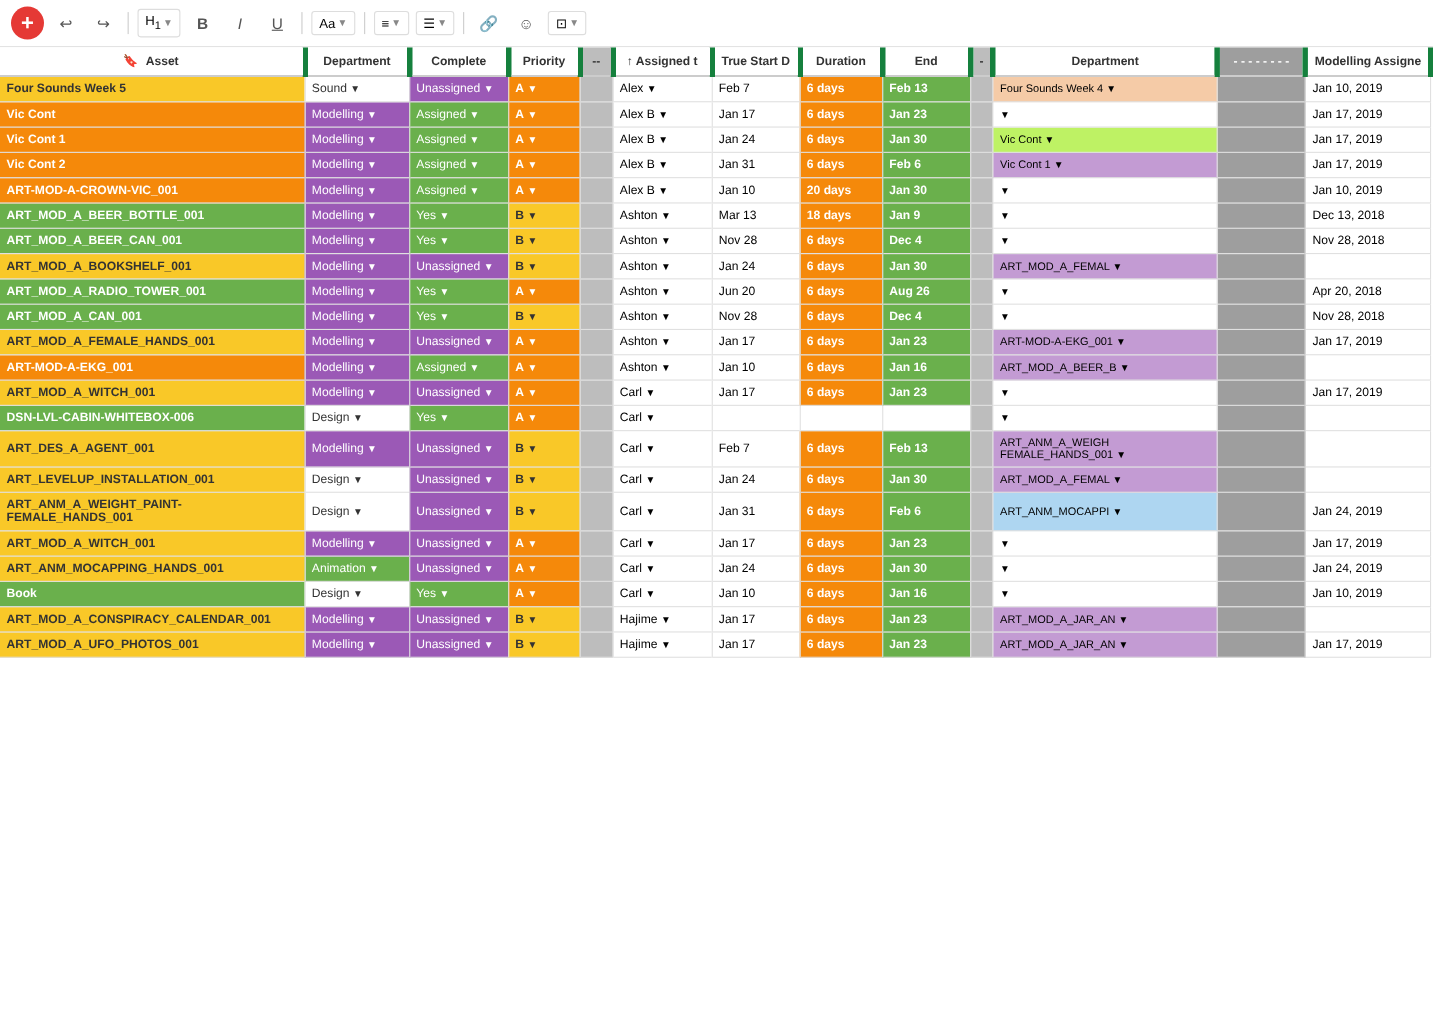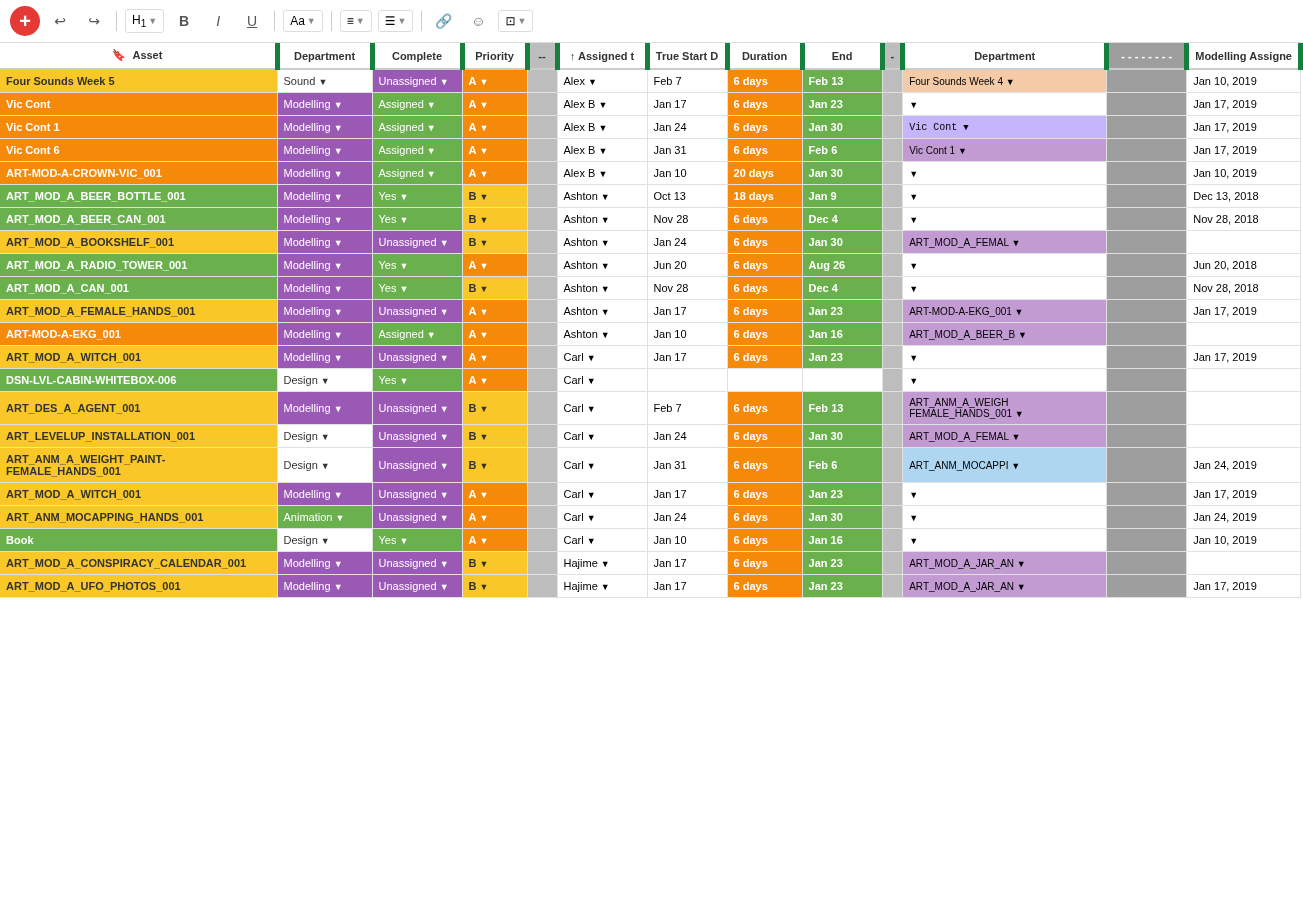--- a/index.html
+++ b/index.html
@@ -198,26 +198,26 @@
           <td style="background: rgb(245, 137, 10); color: rgb(255, 255, 255); font-weight: 600; font-size: 11px;">Vic Cont 1</td>
           <td style="background: rgb(155, 89, 182); color: rgb(255, 255, 255);"><span style="font-size:11px;">Modelling</span> <span style="font-size:9px;">▼</span></td>
           <td style="background: rgb(106, 176, 76); color: rgb(255, 255, 255);"><span style="font-size:11px;">Assigned</span> <span style="font-size:9px;">▼</span></td>
           <td style="background: rgb(245, 137, 10); color: rgb(255, 255, 255);"><span style="font-size:11px;font-weight:bold;">A</span> <span style="font-size:9px;">▼</span></td>
           <td style="background: rgb(189, 189, 189);"></td>
           <td><span style="font-size:11px;">Alex B</span> <span style="font-size:9px;">▼</span></td>
           <td style="font-size: 11px;">Jan 24</td>
           <td style="background: rgb(245, 137, 10); color: rgb(255, 255, 255); font-weight: 600; font-size: 11px;">6 days</td>
           <td style="background: rgb(106, 176, 76); color: rgb(255, 255, 255); font-weight: 600; font-size: 11px;">Jan 30</td>
           <td style="background: rgb(189, 189, 189);"></td>
-          <td style="background: #c4b5fd; font-size: 10px; font-family: Liberation Mono, monospace;"><span>Vic Cont</span> <span style="font-size:9px;">▼</span></td>
-          <td style="background: rgb(158, 158, 158);"></td>
-          <td style="font-size: 11px;">Jan 17, 2019</td>
-        </tr>
-        <tr>
-          <td style="background: rgb(245, 137, 10); color: rgb(255, 255, 255); font-weight: 600; font-size: 11px;">Vic Cont 6</td>
+          <td style="background: #bef264; font-size: 10px;"><span>Vic Cont</span> <span style="font-size:9px;">▼</span></td>
+          <td style="background: rgb(158, 158, 158);"></td>
+          <td style="font-size: 11px;">Jan 17, 2019</td>
+        </tr>
+        <tr>
+          <td style="background: rgb(245, 137, 10); color: rgb(255, 255, 255); font-weight: 600; font-size: 11px;">Vic Cont 2</td>
           <td style="background: rgb(155, 89, 182); color: rgb(255, 255, 255);"><span style="font-size:11px;">Modelling</span> <span style="font-size:9px;">▼</span></td>
           <td style="background: rgb(106, 176, 76); color: rgb(255, 255, 255);"><span style="font-size:11px;">Assigned</span> <span style="font-size:9px;">▼</span></td>
           <td style="background: rgb(245, 137, 10); color: rgb(255, 255, 255);"><span style="font-size:11px;font-weight:bold;">A</span> <span style="font-size:9px;">▼</span></td>
           <td style="background: rgb(189, 189, 189);"></td>
           <td><span style="font-size:11px;">Alex B</span> <span style="font-size:9px;">▼</span></td>
           <td style="font-size: 11px;">Jan 31</td>
           <td style="background: rgb(245, 137, 10); color: rgb(255, 255, 255); font-weight: 600; font-size: 11px;">6 days</td>
           <td style="background: rgb(106, 176, 76); color: rgb(255, 255, 255); font-weight: 600; font-size: 11px;">Feb 6</td>
           <td style="background: rgb(189, 189, 189);"></td>
           <td style="background: rgb(195, 155, 211); font-size: 10px;"><span>Vic Cont 1</span> <span style="font-size:9px;">▼</span></td>
@@ -239,21 +239,21 @@
           <td style="background: rgb(158, 158, 158);"></td>
           <td style="font-size: 11px;">Jan 10, 2019</td>
         </tr>
         <tr>
           <td style="background: rgb(106, 176, 76); color: rgb(255, 255, 255); font-weight: 600; font-size: 11px;">ART_MOD_A_BEER_BOTTLE_001</td>
           <td style="background: rgb(155, 89, 182); color: rgb(255, 255, 255);"><span style="font-size:11px;">Modelling</span> <span style="font-size:9px;">▼</span></td>
           <td style="background: rgb(106, 176, 76); color: rgb(255, 255, 255);"><span style="font-size:11px;">Yes</span> <span style="font-size:9px;">▼</span></td>
           <td style="background: rgb(249, 200, 40); color: rgb(51, 51, 51);"><span style="font-size:11px;font-weight:bold;">B</span> <span style="font-size:9px;">▼</span></td>
           <td style="background: rgb(189, 189, 189);"></td>
           <td><span style="font-size:11px;">Ashton</span> <span style="font-size:9px;">▼</span></td>
-          <td style="font-size: 11px;">Oct 13</td>
+          <td style="font-size: 11px;">Mar 13</td>
           <td style="background: rgb(245, 137, 10); color: rgb(255, 255, 255); font-weight: 600; font-size: 11px;">18 days</td>
           <td style="background: rgb(106, 176, 76); color: rgb(255, 255, 255); font-weight: 600; font-size: 11px;">Jan 9</td>
           <td style="background: rgb(189, 189, 189);"></td>
           <td style="background: rgb(255, 255, 255); font-size: 10px;"><span style="font-size:9px;">▼</span></td>
           <td style="background: rgb(158, 158, 158);"></td>
           <td style="font-size: 11px;">Dec 13, 2018</td>
         </tr>
         <tr>
           <td style="background: rgb(106, 176, 76); color: rgb(255, 255, 255); font-weight: 600; font-size: 11px;">ART_MOD_A_BEER_CAN_001</td>
           <td style="background: rgb(155, 89, 182); color: rgb(255, 255, 255);"><span style="font-size:11px;">Modelling</span> <span style="font-size:9px;">▼</span></td>
@@ -290,21 +290,21 @@
           <td style="background: rgb(106, 176, 76); color: rgb(255, 255, 255);"><span style="font-size:11px;">Yes</span> <span style="font-size:9px;">▼</span></td>
           <td style="background: rgb(245, 137, 10); color: rgb(255, 255, 255);"><span style="font-size:11px;font-weight:bold;">A</span> <span style="font-size:9px;">▼</span></td>
           <td style="background: rgb(189, 189, 189);"></td>
           <td><span style="font-size:11px;">Ashton</span> <span style="font-size:9px;">▼</span></td>
           <td style="font-size: 11px;">Jun 20</td>
           <td style="background: rgb(245, 137, 10); color: rgb(255, 255, 255); font-weight: 600; font-size: 11px;">6 days</td>
           <td style="background: rgb(106, 176, 76); color: rgb(255, 255, 255); font-weight: 600; font-size: 11px;">Aug 26</td>
           <td style="background: rgb(189, 189, 189);"></td>
           <td style="background: rgb(255, 255, 255); font-size: 10px;"><span style="font-size:9px;">▼</span></td>
           <td style="background: rgb(158, 158, 158);"></td>
-          <td style="font-size: 11px;">Jun 20, 2018</td>
+          <td style="font-size: 11px;">Apr 20, 2018</td>
         </tr>
         <tr>
           <td style="background: rgb(106, 176, 76); color: rgb(255, 255, 255); font-weight: 600; font-size: 11px;">ART_MOD_A_CAN_001</td>
           <td style="background: rgb(155, 89, 182); color: rgb(255, 255, 255);"><span style="font-size:11px;">Modelling</span> <span style="font-size:9px;">▼</span></td>
           <td style="background: rgb(106, 176, 76); color: rgb(255, 255, 255);"><span style="font-size:11px;">Yes</span> <span style="font-size:9px;">▼</span></td>
           <td style="background: rgb(249, 200, 40); color: rgb(51, 51, 51);"><span style="font-size:11px;font-weight:bold;">B</span> <span style="font-size:9px;">▼</span></td>
           <td style="background: rgb(189, 189, 189);"></td>
           <td><span style="font-size:11px;">Ashton</span> <span style="font-size:9px;">▼</span></td>
           <td style="font-size: 11px;">Nov 28</td>
           <td style="background: rgb(245, 137, 10); color: rgb(255, 255, 255); font-weight: 600; font-size: 11px;">6 days</td>

